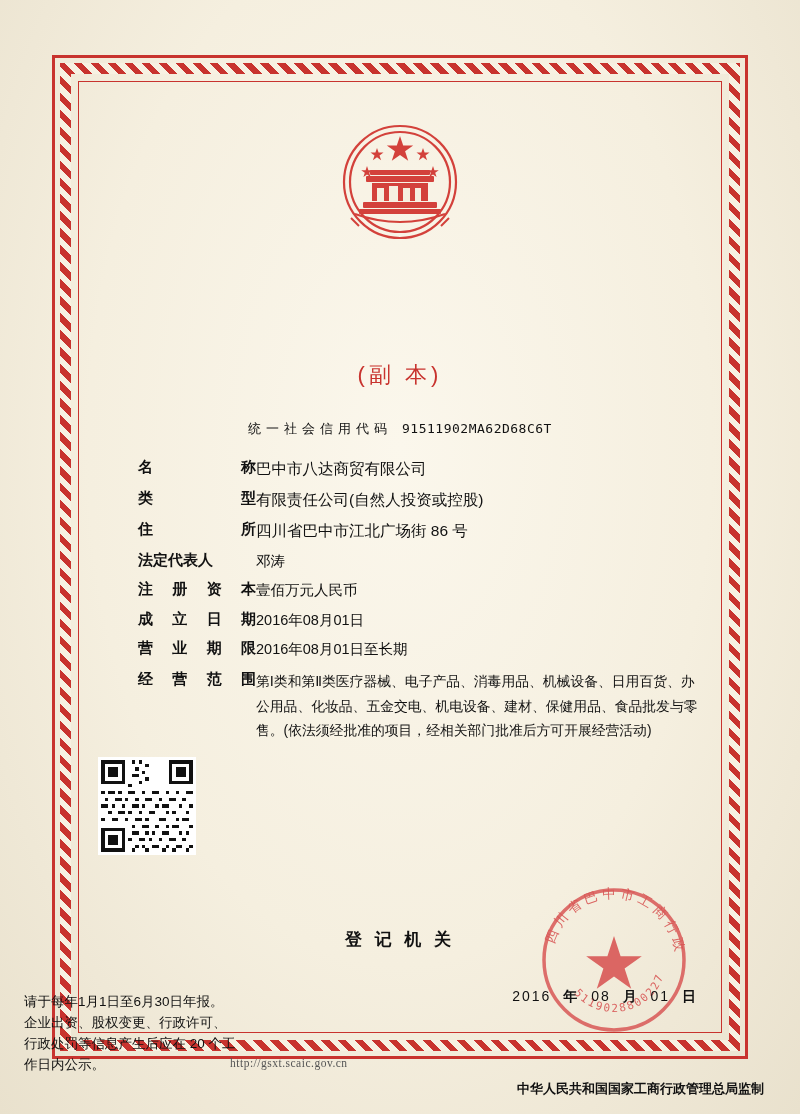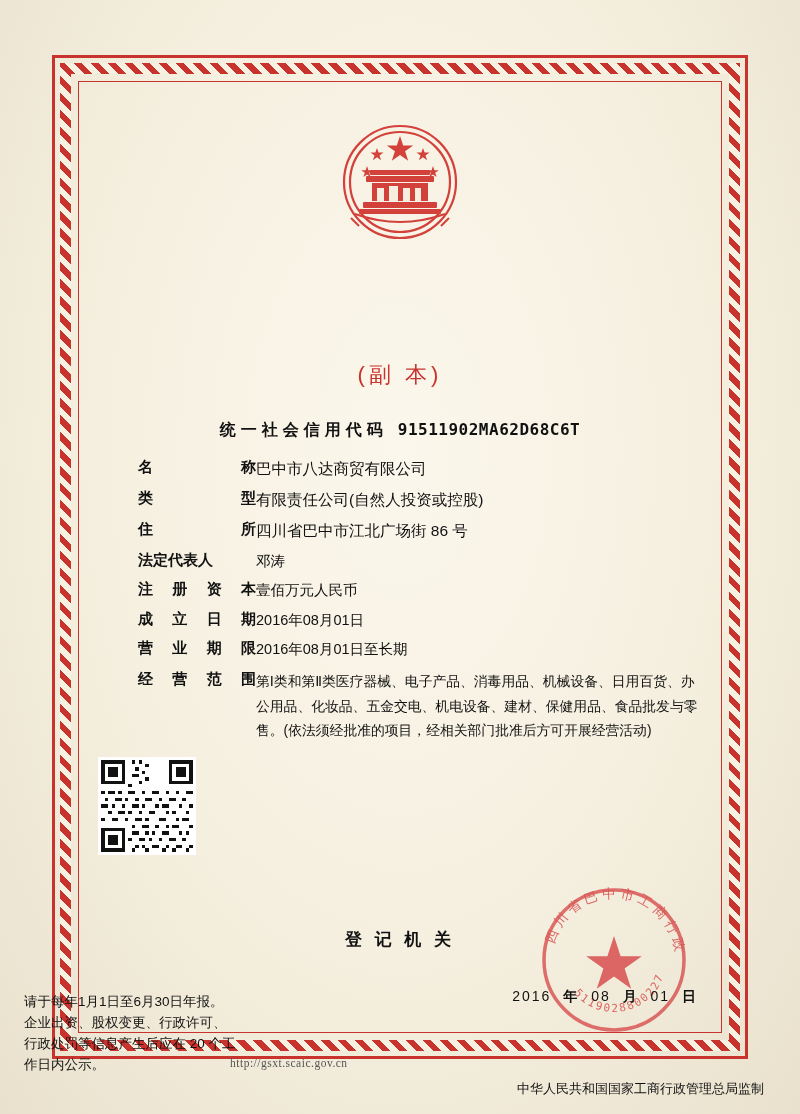--- a/index.html
+++ b/index.html
@@ -41,21 +41,21 @@
     font-size:62px;font-weight:bold;color:#c8332e;
     letter-spacing:18px;text-indent:18px;
     text-shadow:0 0 1px #c8332e;
   }
   .subtitle{
     position:absolute;left:0;right:0;top:360px;text-align:center;
     font-size:22px;color:#c8332e;letter-spacing:4px;
   }
   .credit-code{
     position:absolute;left:0;right:0;top:420px;text-align:center;
-    font-size:16px;font-weight:bold;color:#111;letter-spacing:1px;
+    font-size:13px;font-weight:normal;color:#111;letter-spacing:1px;
   }
   .credit-code .label{letter-spacing:5px;margin-right:10px;}
   .credit-code .value{font-family:"DejaVu Sans Mono","Liberation Mono",monospace;letter-spacing:0.5px;}
 
   .fields{
     position:absolute;left:138px;top:458px;right:96px;
     font-size:14.5px;color:#111;
   }
   .row{display:flex;align-items:flex-start;margin-bottom:8.5px;}
   .row .lbl{
@@ -109,21 +109,21 @@
     position:absolute;left:230px;top:1057px;
     font-family:Liberation Serif, serif;
     font-size:11.5px;color:#555;letter-spacing:.5px;
   }
   .footer-left{
     position:absolute;left:56px;top:1140px;
     font-size:13px;color:#111;
   }
   .footer-right{
     position:absolute;right:36px;top:1080px;
-    font-size:13px;color:#111;
+    font-size:13px;color:#111;font-weight:bold;
   }
 </style>
 </head>
 <body>
 
 <div class="page">
 
   <div class="frame-outer"></div>
   <div class="frame-key"></div>
   <div class="frame-inner"></div>

